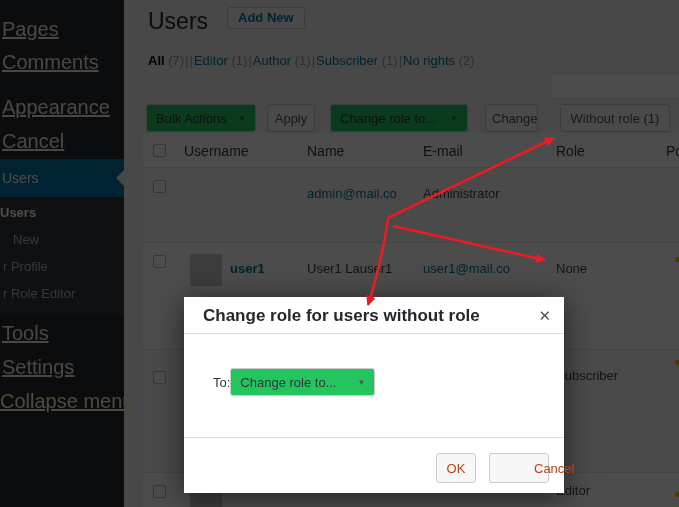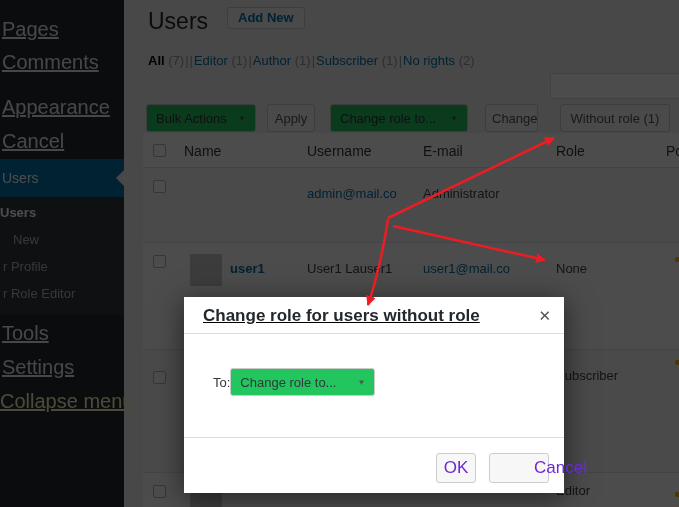--- a/index.html
+++ b/index.html
@@ -56,30 +56,30 @@
   .r2{height:107px;background:#fff;border-top:1px solid #e5e5e5;}
   .r3{height:123px;background:#f9f9f9;border-top:1px solid #e5e5e5;}
   .r4{height:70px;background:#fff;border-top:1px solid #e5e5e5;}
   .r3 .cb-cell{padding-top:21px;}
   .r4 .cell{padding-top:10px;}
   .sliver{position:absolute;width:9px;height:5px;border-radius:2px;background:#ffb900;cursor:pointer;}
 
   
   .dim{position:absolute;inset:0;background:rgba(0,0,0,0.70);z-index:10;}
   .modal{position:absolute;left:184px;top:297px;width:380px;height:196px;background:#fff;z-index:20;
-         box-shadow:0 4px 26px rgba(0,0,0,.55);text-decoration:underline;}
+         box-shadow:0 4px 26px rgba(0,0,0,.55);}
   .m-head{height:37px;line-height:37px;border-bottom:1px solid #ddd;padding-left:19px;
           font-size:17px;font-weight:700;color:#23282d;}
   .m-close{position:absolute;right:13px;top:0;line-height:37px;font-size:15px;font-weight:700;color:#555;cursor:pointer;}
   .m-row{position:absolute;left:29px;top:368px;display:flex;align-items:center;}
   .m-row .m-label{font-size:13px;color:#32373c;margin-right:0;}
   .m-select{position:static;width:145px;height:28px;}
   .m-sep{position:absolute;left:0;top:140px;width:100%;border-top:1px solid #ddd;}
   .m-actions{position:absolute;right:15px;top:156px;display:flex;gap:13px;}
-  .m-btn{height:30px;background:#f7f7f7;border:1px solid #ccc;border-radius:3px;font-size:17px;color:#6d28d9;
+  .m-btn{height:30px;background:#f7f7f7;border:1px solid #ccc;border-radius:3px;font-size:13px;color:#c2410c;
          cursor:pointer;font-family:inherit;}
   .m-ok{width:40px;}
   .m-cancel{width:60px;padding-left:44px;}
   
   .modal .m-row{top:71px;left:29px;}
 
   .arrows{position:absolute;left:0;top:0;z-index:30;pointer-events:none;}
 </style>
 </head>
 <body>
@@ -138,22 +138,22 @@
       <span class="arr">▼</span>
     </div>
     <button class="btn" style="left:485px;width:53px">Change</button>
     <button class="btn" style="left:560px;width:110px">Without role (1)</button>
 
     <div class="table">
       <div class="trow thead">
         <div class="cb-cell">
             <span class="chk"></span>
           </div>
+        <div class="th">Username</div>
         <div class="th">Name</div>
-        <div class="th">Username</div>
         <div class="th">E-mail</div>
         <div class="th">Role</div>
         <div class="th">Posts</div>
       </div>
 
       <div class="trow r1">
         <div class="cb-cell">
             <span class="chk"></span>
           </div>
         <div class="cell"></div>

